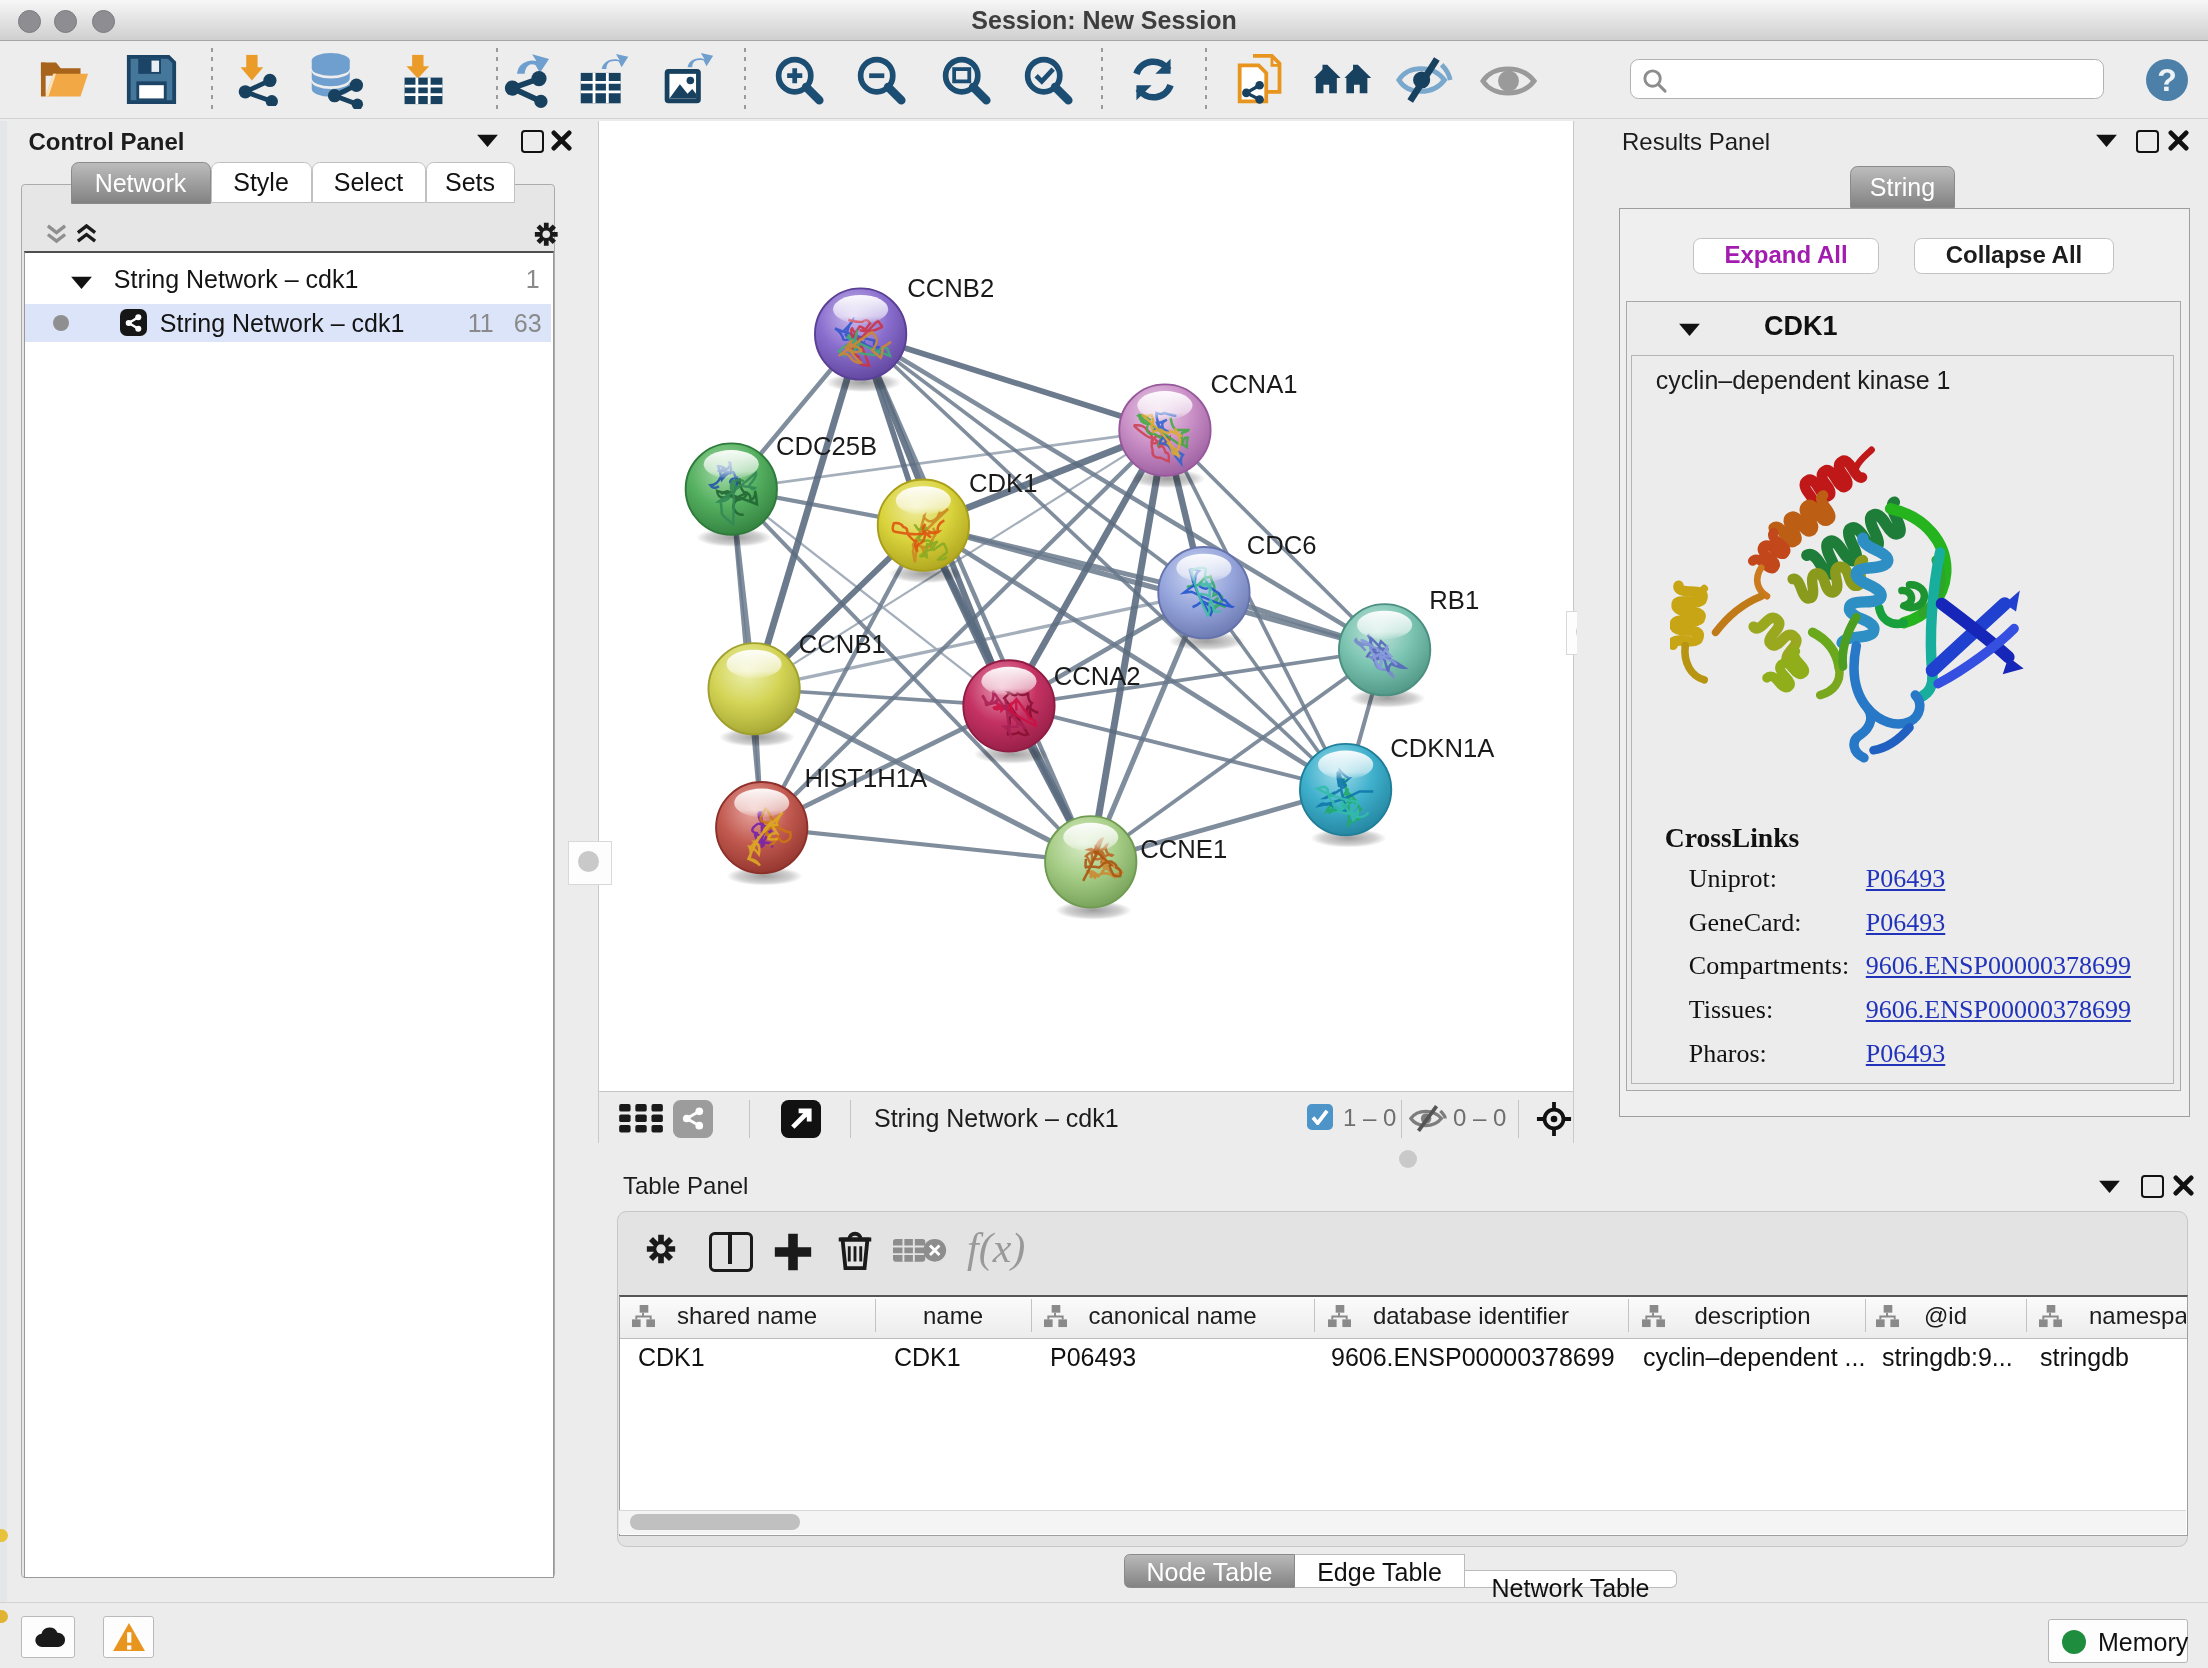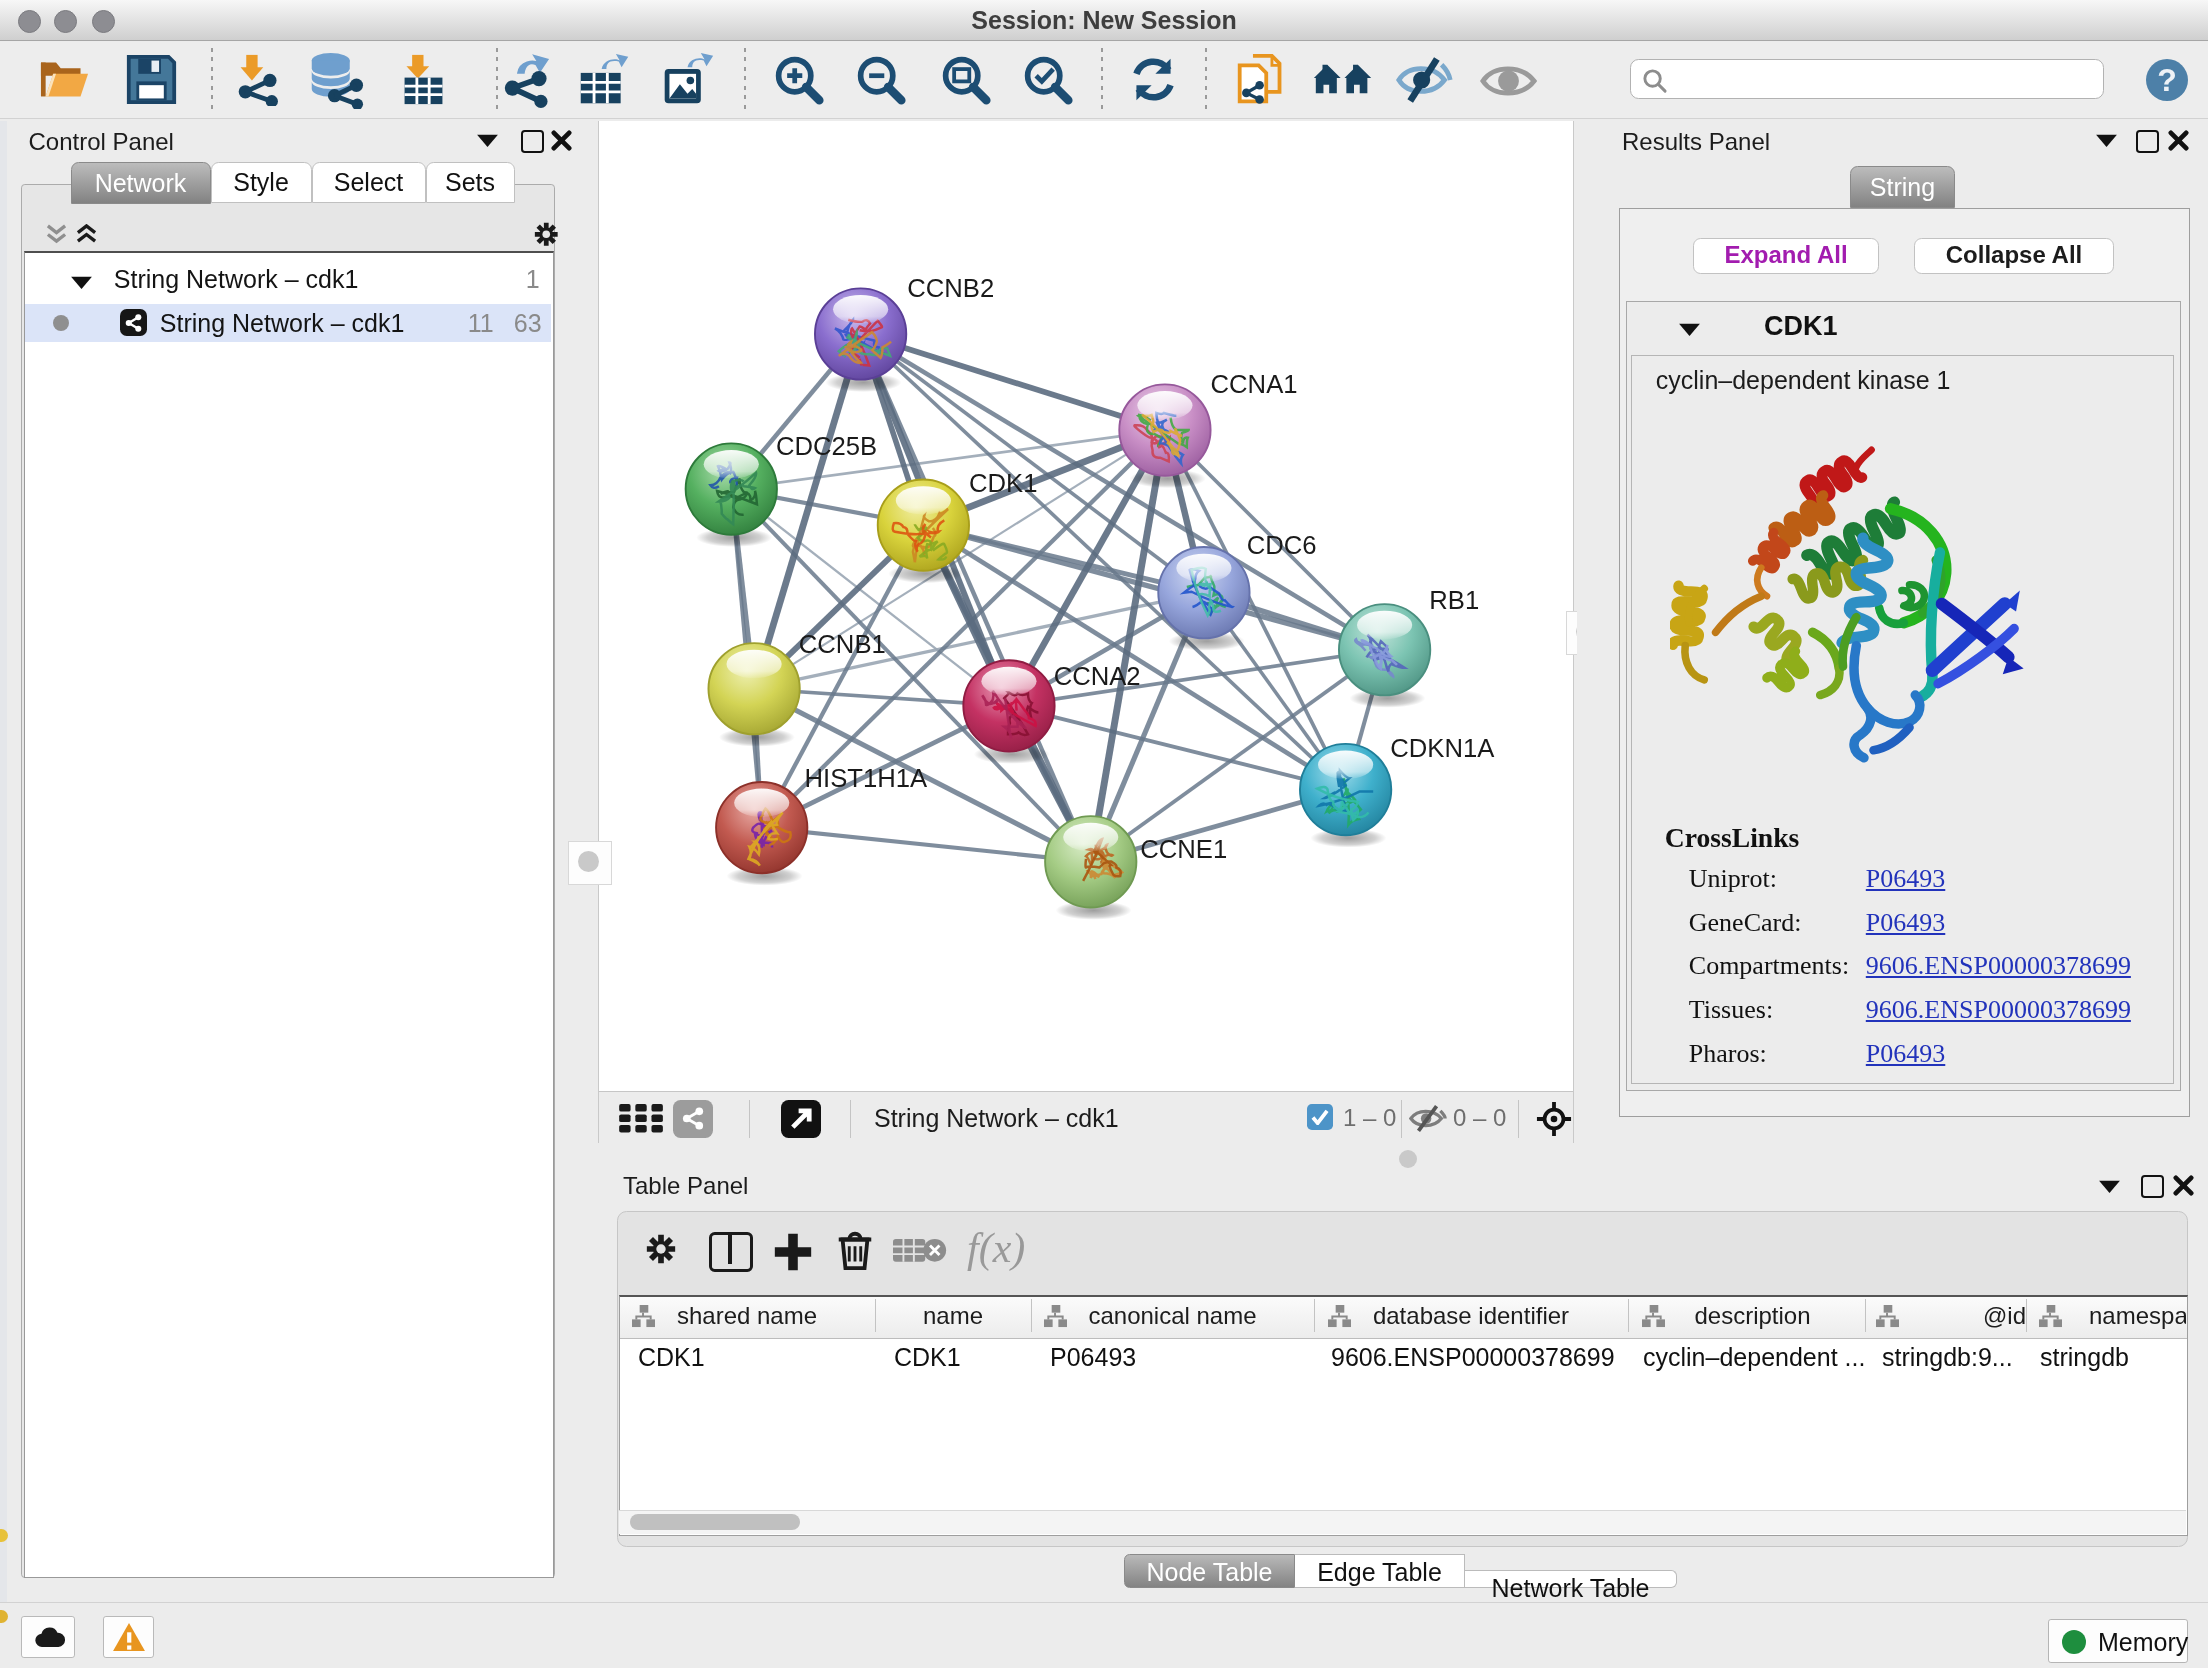--- a/index.html
+++ b/index.html
@@ -177,21 +177,21 @@
       <circle cx="12" cy="12" r="8" fill="none" stroke="#8d8d8d" stroke-width="3"></circle>
       <path d="M18 18 L25 25" stroke="#8d8d8d" stroke-width="3" stroke-linecap="round"></path>
     </svg>
   </div>
 
   <div class="abs" style="left:2146px;top:17px;width:42px;height:42px;border-radius:50%;background:#4d80a8;color:#eef2f6;
        font-size:32px;font-weight:bold;text-align:center;line-height:42px;">?</div>
 </div>
 
 <div class="abs" style="left:9.5px;top:121px;width:552px;height:1458px;background:#ececec;">
-  <div class="abs ptitle" style="left:19px;top:6.7px;">Control Panel</div>
+  <div class="abs ptitle" style="left:19px;top:6.7px;font-weight:bold;">Control Panel</div>
   <svg class="abs" style="left:465px;top:11.4px" width="25" height="17" viewBox="0 0 26 18">
       <path d="M2 3 h22 l-11 13 z" fill="#111"></path>
     </svg>
   <div class="abs" style="left:511px;top:8.6px;width:19px;height:19px;border:2.9px solid #111;border-radius:3.8px;"></div>
   <svg class="abs" style="left:541px;top:8.6px" width="21" height="21" viewBox="0 0 22 22">
       <path d="M3 3 L19 19 M19 3 L3 19" stroke="#111" stroke-width="5" stroke-linecap="round"></path>
     </svg>
 
   <div class="abs" style="left:11.4px;top:63px;width:532px;height:1392px;border:1.9px solid #ababab;border-radius:3.8px;background:#e6e6e6;"></div>
 
@@ -630,21 +630,21 @@
   <div class="abs" style="left:32px;top:126px;width:1567px;height:238px;background:#fff;border:1px solid #9e9e9e;border-top:2.9px solid #555;">
     <div class="abs" style="left:0;top:0;width:1567px;height:41px;background:linear-gradient(#fbfbfb,#ececec);border-bottom:1px solid #bcbcbc;"></div>
   </div>
 
   <div class="abs" style="left:32px;top:126px;width:1567px;height:41px;font-size:24px;color:#1c1c1c;padding-left:20px;">
     <div class="abs" style="left:0;top:0;width:256px;height:41px;text-align:center;line-height:41px;">shared name</div>
     <div class="abs" style="left:256px;top:0;width:156px;height:41px;text-align:center;line-height:41px;">name</div>
     <div class="abs" style="left:412px;top:0;width:283px;height:41px;text-align:center;line-height:41px;">canonical name</div>
     <div class="abs" style="left:695px;top:0;width:314px;height:41px;text-align:center;line-height:41px;">database identifier</div>
     <div class="abs" style="left:1009px;top:0;width:249px;height:41px;text-align:center;line-height:41px;">description</div>
-    <div class="abs" style="left:1246px;top:0;width:161px;height:41px;text-align:right;line-height:41px;">@id</div>
+    <div class="abs" style="left:1246px;top:0;width:161px;height:41px;text-align:center;line-height:41px;">@id</div>
     <div class="abs" style="left:1470px;top:0;width:97px;height:41px;line-height:41px;overflow:hidden;">namespace</div>
     <svg class="abs" style="left:11.4px;top:9.5px" width="27" height="23" viewBox="0 0 28 24">
         <g fill="#8a8a8a">
           <rect x="10" y="0" width="9" height="8"></rect>
           <rect x="2" y="15" width="9" height="8"></rect>
           <rect x="17" y="15" width="9" height="8"></rect>
           <path d="M13.5 8 v4 M6.5 15 v-3 h15 v3" stroke="#8a8a8a" stroke-width="2" fill="none"></path>
         </g>
       </svg>
     <svg class="abs" style="left:423px;top:9.5px" width="27" height="23" viewBox="0 0 28 24">

